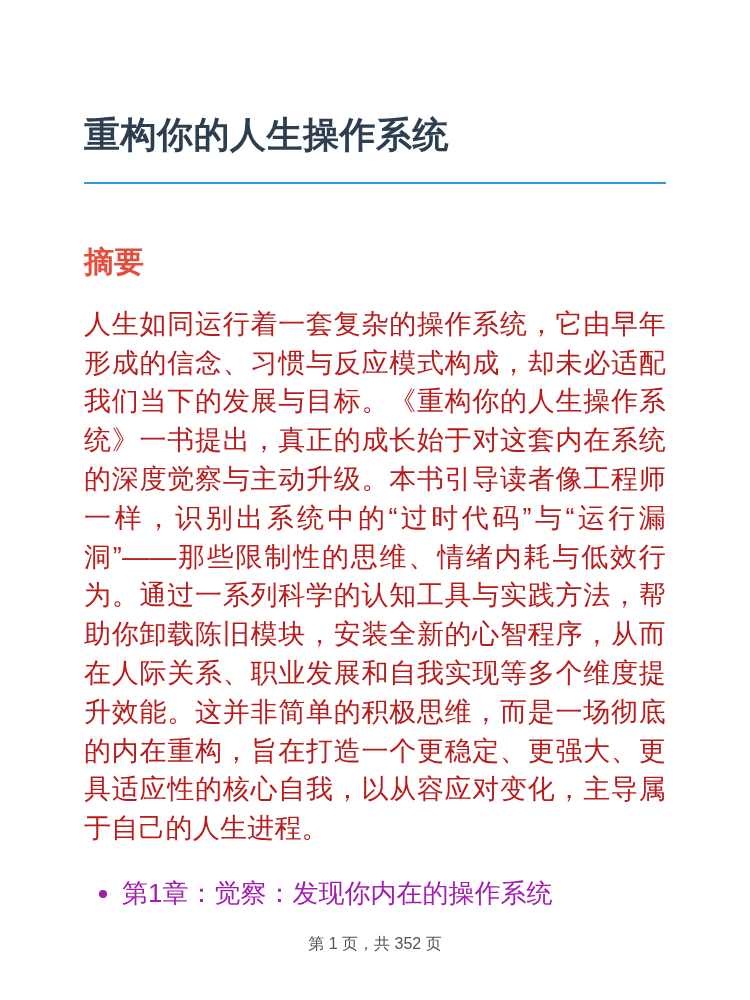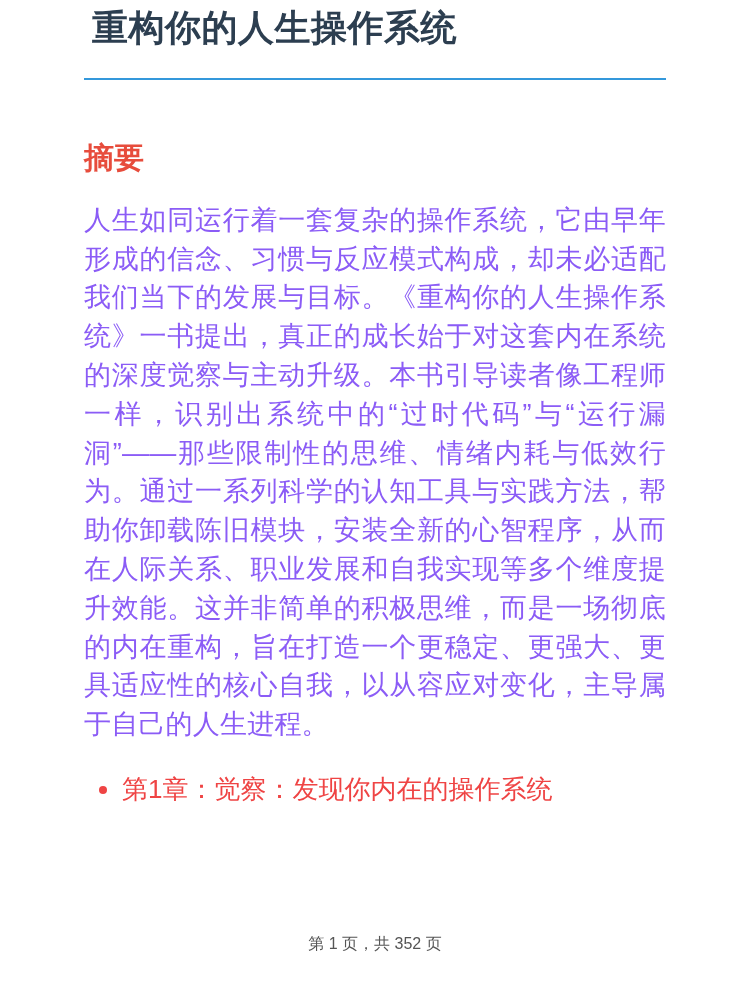--- a/index.html
+++ b/index.html
@@ -13,63 +13,63 @@
     position: relative;
     width: 750px;
     height: 1000px;
     background: #ffffff;
     overflow: hidden;
   }
   .content {
     padding: 0 84px;
   }
   .doc-title {
-    margin: 8px;
+    margin: 0;
+    padding-top: 112px;
     font-size: 36px;
     line-height: 1.3;
     font-weight: 700;
     color: #2c3e50;
     letter-spacing: 0.5px;
-    font-family: Liberation Mono, monospace;
   }
   .title-rule {
     border: none;
     border-top: 2px solid #3498db;
     margin: 23px 0 0 0;
   }
   .section-heading {
     margin: 0;
     font-size: 30px;
     line-height: 1.2;
     font-weight: 700;
     color: #e74c3c;
   }
   .abstract-heading {
     margin-top: 60px;
   }
   .abstract-body {
     margin: 25px 0 0 0;
     font-size: 27px;
     line-height: 38.8px;
-    color: #8b5cf6;
+    color: #b91c1c;
     text-align: justify;
     letter-spacing: 0.2px;
   }
   .toc-heading {
     margin-top: 47px;
   }
   .toc-list {
     margin: 28px 0 0 0;
     padding-left: 38px;
     list-style: disc;
   }
   .toc-item {
     font-size: 26px;
     line-height: 1.35;
-    color: #ef4444;
+    color: #a21caf;
   }
   .page-footer {
     position: absolute;
     left: 0;
     bottom: 45px;
     width: 100%;
     text-align: center;
     font-size: 16px;
     color: #555555;
   }

